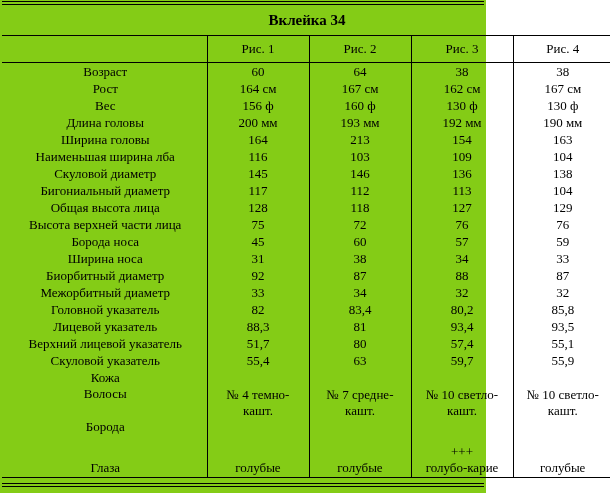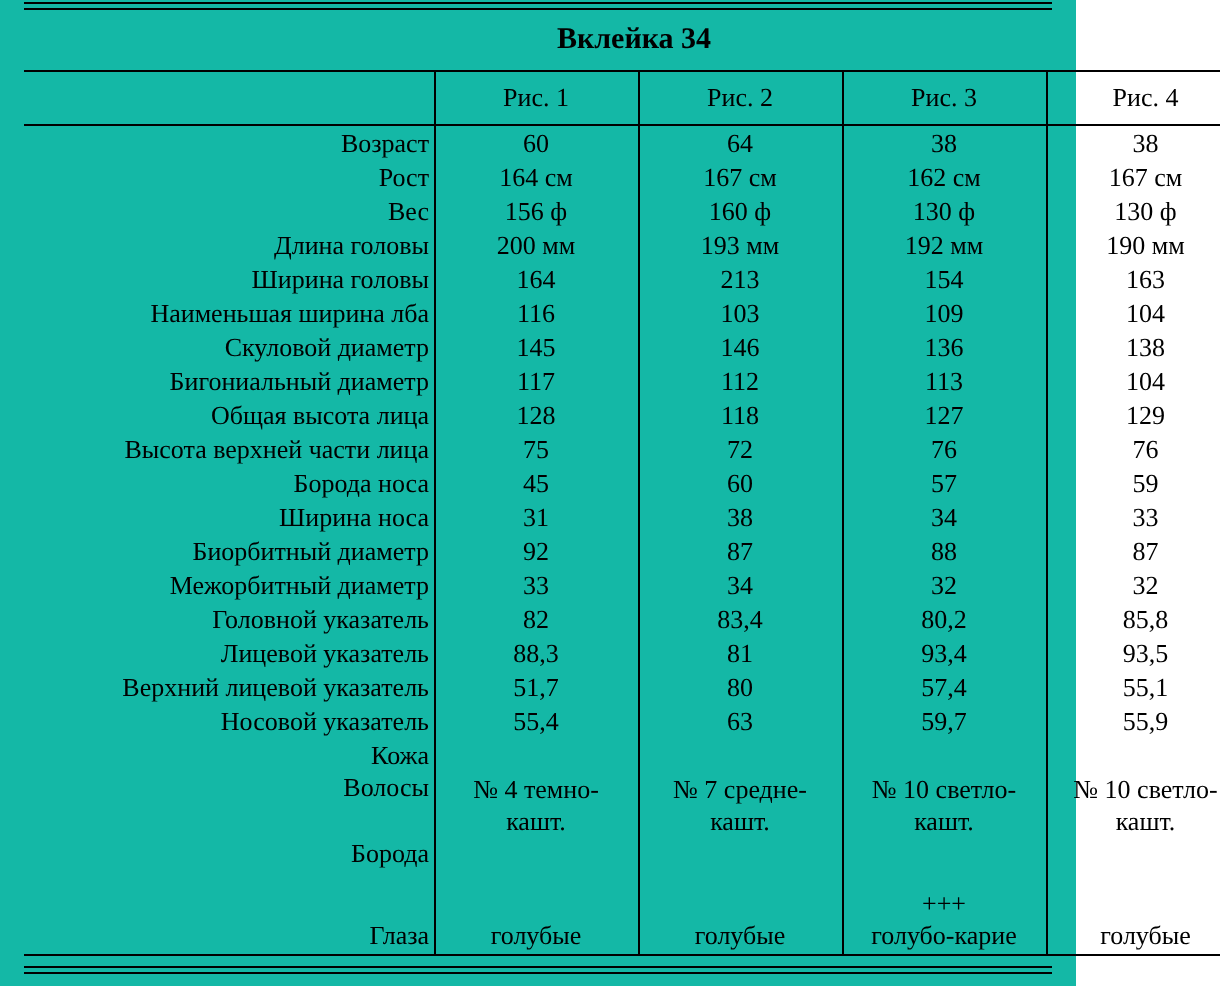--- a/index.html
+++ b/index.html
@@ -3,25 +3,25 @@
 <meta charset="utf-8">
 <style>
   html, body {
     margin: 0;
     padding: 0;
     background: #ffffff;
     color: #000;
     font-family: "Liberation Serif", "DejaVu Serif", serif;
   }
   .page {
-    width: 538px;
+    width: 486px;
     height: 493px;
-    background: #14b8a6;
+    background: #84cc16;
     box-sizing: border-box;
-    padding: 1px 12px;
+    padding: 1px 2px;
   }
   .sheet {
     border-top: 4px double #000;
     border-bottom: 4px double #000;
     padding: 1px 0 5px 0;
   }
   table {
     border-collapse: collapse;
     table-layout: fixed;
     width: 100%;
@@ -51,21 +51,21 @@
     text-align: center;
     white-space: pre-line;
   }
   tbody td {
     height: 17px;
     line-height: 16px;
     padding: 0 2px;
     vertical-align: middle;
   }
   td.lbl {
-    text-align: right;
+    text-align: center;
     padding-left: 4px;
   }
   tr.tall td { height: 33px; margin-left: 20px; }
   tr.mid td  { height: 24px; }
   tr.bottom-align td { vertical-align: bottom; padding-bottom: 1px; }
   tr.last td { border-bottom: 1px solid #000; }
 </style>
 </head>
 <body>
 
@@ -205,21 +205,21 @@
           <td class="v">93,5</td>
         </tr>
         <tr>
           <td class="lbl">Верхний лицевой указатель</td>
           <td class="v">51,7</td>
           <td class="v">80</td>
           <td class="v">57,4</td>
           <td class="v">55,1</td>
         </tr>
         <tr>
-          <td class="lbl">Носовой указатель</td>
+          <td class="lbl">Скуловой указатель</td>
           <td class="v">55,4</td>
           <td class="v">63</td>
           <td class="v">59,7</td>
           <td class="v">55,9</td>
         </tr>
         <tr>
           <td class="lbl">Кожа</td>
           <td class="v"></td>
           <td class="v"></td>
           <td class="v"></td>

